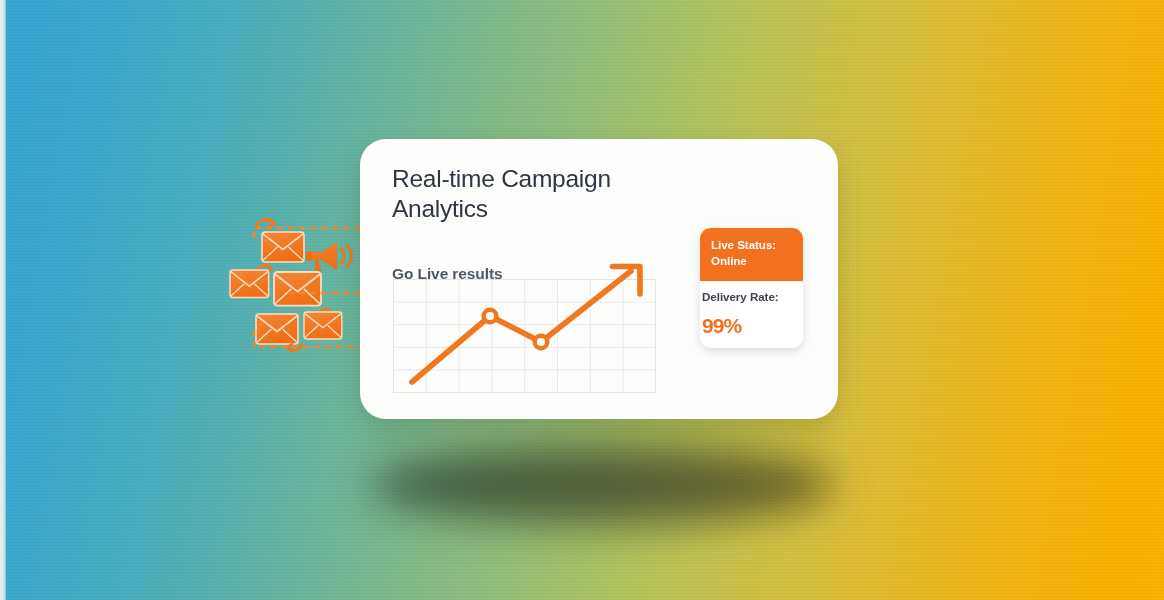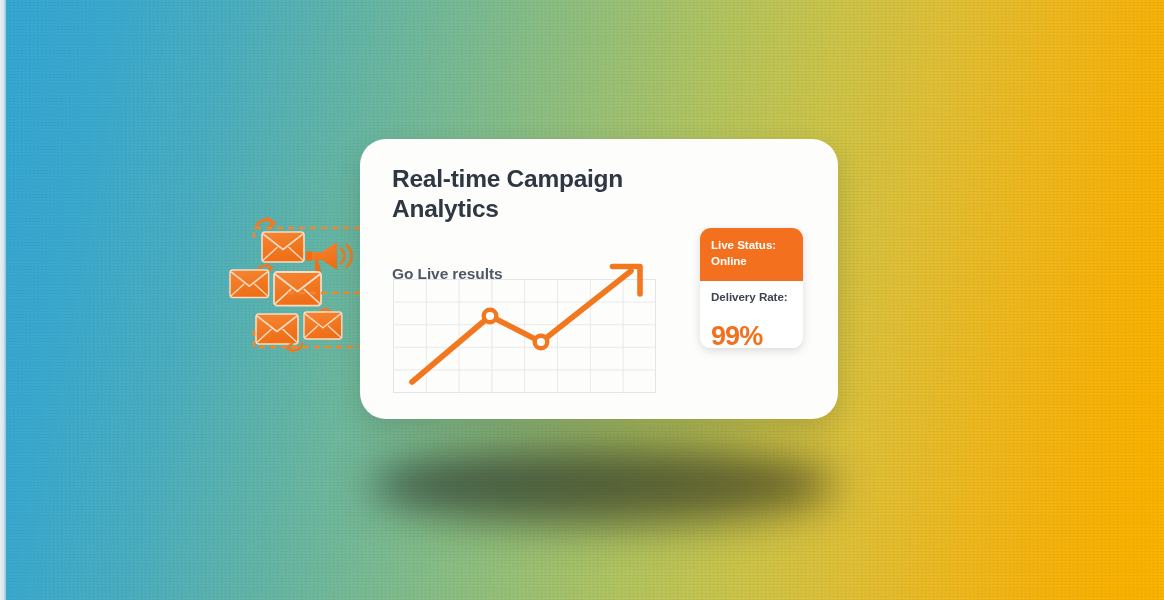--- a/index.html
+++ b/index.html
@@ -79,21 +79,21 @@
     border-radius: 26px;
     box-shadow: 0 10px 26px rgba(40,50,40,.18);
   }
 
   .card-title {
     position: absolute;
     left: 32px;
     top: 25px;
     width: 290px;
     font-size: 24.5px;
-    font-weight: bold;
+    font-weight: normal;
     line-height: 30px;
     letter-spacing: -0.25px;
     color: #2f3743;
   }
 
   .card-subtitle {
     position: absolute;
     left: 32px;
     top: 98px;
     font-size: 15.5px;
@@ -132,39 +132,39 @@
   }
   #status-top .lbl {
     color: #ffffff;
     font-size: 11.6px;
     font-weight: bold;
     line-height: 15.5px;
     letter-spacing: -0.05px;
     display: block;
   }
   #status-bottom {
-    padding: 9px 0 0 11px;
+    padding: 9px 0 0 2px;
     background: #ffffff;
   }
   #status-bottom .lbl {
     display: block;
     color: #3d4450;
     font-size: 11.6px;
     font-weight: bold;
     letter-spacing: -0.05px;
     line-height: 14px;
   }
   #status-bottom .val {
     display: block;
     color: #f2701e;
-    font-size: 27px;
+    font-size: 21px;
     font-weight: bold;
     line-height: 30px;
     letter-spacing: -0.9px;
-    margin-top: 17px;
+    margin-top: 7px;
   }
 
   
   #cluster {
     position: absolute;
     left: 228px;
     top: 212px;
     width: 160px;
     height: 150px;
   }

